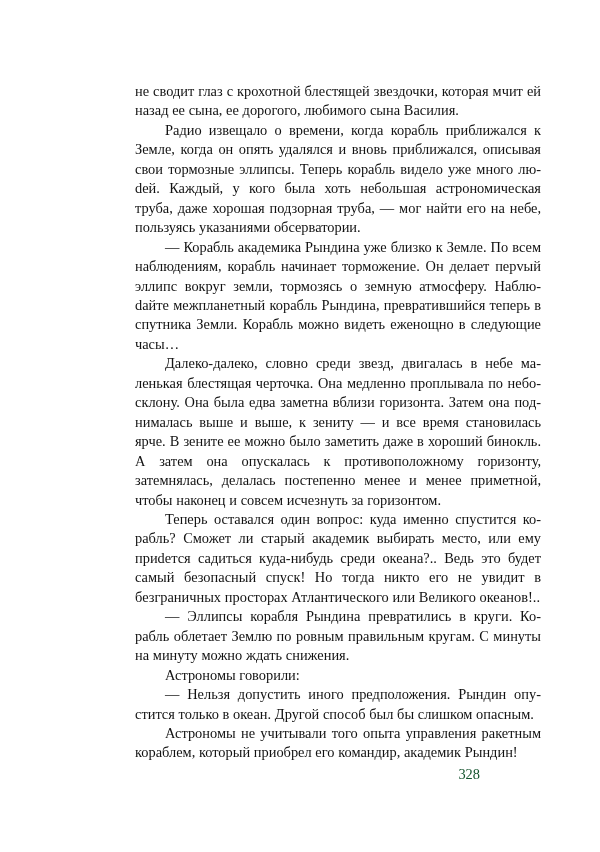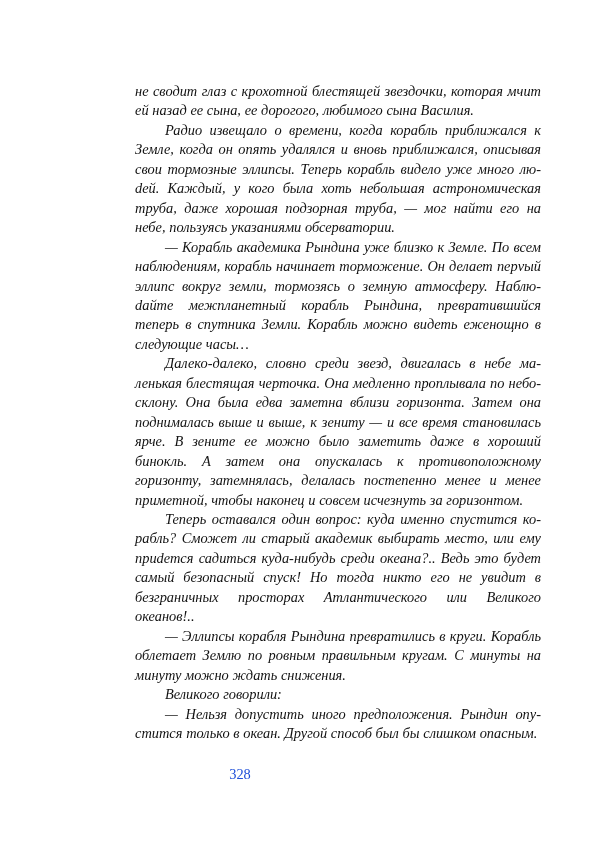--- a/index.html
+++ b/index.html
@@ -30,47 +30,47 @@
   .para {
     margin: 0;
     text-align: justify;
     text-justify: inter-word;
     font-size: 14.4px;
     line-height: 19.45px;
     text-indent: 30px;
     color: #121212;
     hyphens: manual;
     word-spacing: 0.1px;
-    font-style: italic;
   }
   .para.no-indent {
     text-indent: 0;
   }
   .page-number {
     position: absolute;
     left: 0;
     top: 765px;
     width: 480px;
-    text-align: center;
+    text-align: right;
     font-size: 14.4px;
     line-height: 19px;
-    color: #1d4ed8;
+    color: #14532d;
   }
 </style>
 </head>
 <body>
 
 <div class="page">
 
   <div class="text-block">
     <p class="para no-indent">не сводит глаз с крохотной блестящей звездочки, которая мчит ей назад ее сына, ее дорогого, любимого сына Василия.</p>
     <p class="para">Радио извещало о времени, когда корабль приближался к Земле, когда он опять удалялся и вновь приближался, описывая свои тормозные эллипсы. Теперь корабль видело уже много лю­dей. Каждый, у кого была хоть небольшая астрономическая труба, даже хорошая подзорная труба, — мог найти его на небе, пользу­ясь указаниями обсерватории.</p>
     <p class="para">— Корабль академика Рындина уже близко к Земле. По всем наблюдениям, корабль начинает торможение. Он делает пер­vый эллипс вокруг земли, тормозясь о земную атмосферу. Наблю­dайте межпланетный корабль Рындина, превратившийся теперь в спутника Земли. Корабль можно видеть еженощно в следующие часы…</p>
     <p class="para">Далеко-далеко, словно среди звезд, двигалась в небе ма­ленькая блестящая черточка. Она медленно проплывала по небо­склону. Она была едва заметна вблизи горизонта. Затем она под­нималась выше и выше, к зениту — и все время становилась ярче. В зените ее можно было заметить даже в хороший бинокль. А за­тем она опускалась к противоположному горизонту, затемнялась, делалась постепенно менее и менее приметной, чтобы наконец и совсем исчезнуть за горизонтом.</p>
     <p class="para">Теперь оставался один вопрос: куда именно спустится ко­рабль? Сможет ли старый академик выбирать место, или ему при­dется садиться куда-нибудь среди океана?.. Ведь это будет самый безопасный спуск! Но тогда никто его не увидит в безграничных просторах Атлантического или Великого океанов!..</p>
     <p class="para">— Эллипсы корабля Рындина превратились в круги. Ко­рабль облетает Землю по ровным правильным кругам. С минуты на минуту можно ждать снижения.</p>
-    <p class="para">Великого говорили:</p>
+    <p class="para">Астрономы говорили:</p>
     <p class="para">— Нельзя допустить иного предположения. Рындин опу­стится только в океан. Другой способ был бы слишком опасным.</p>
+    <p class="para">Астрономы не учитывали того опыта управления ракетным кораблем, который приобрел его командир, академик Рындин!</p>
   </div>
 
   <div class="page-number">328</div>
 
 </div>
 
 </body></html>

